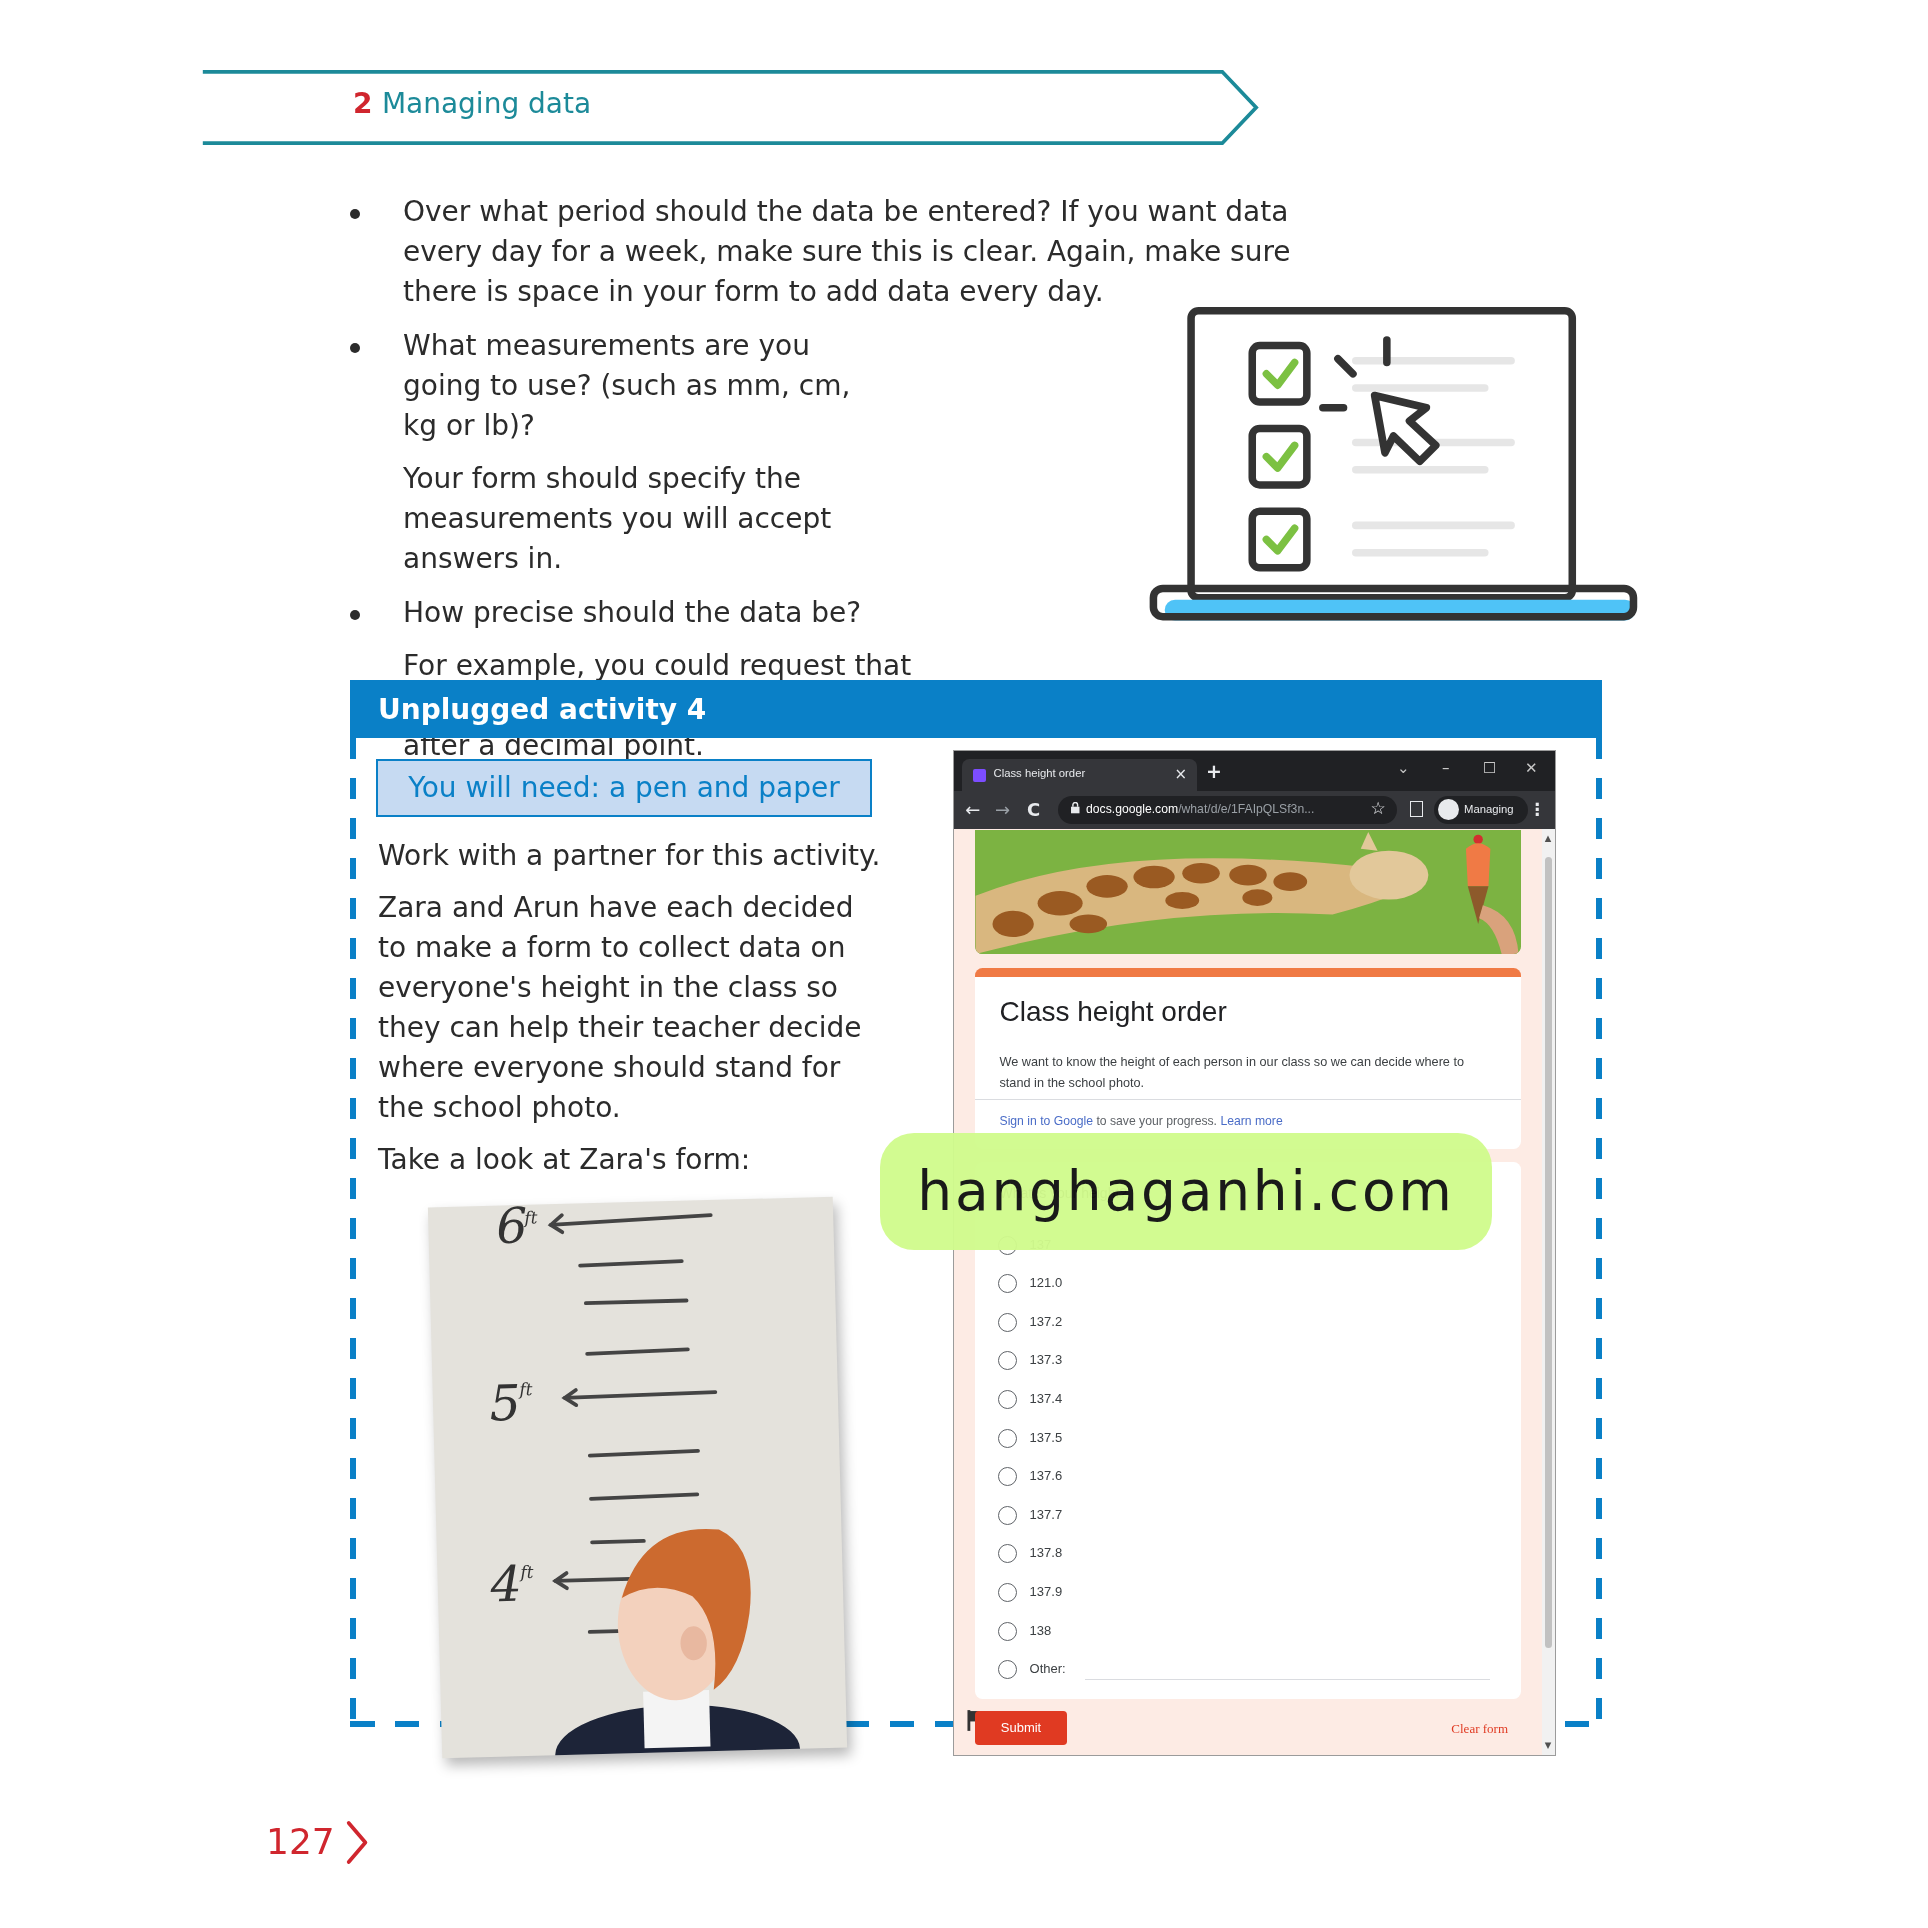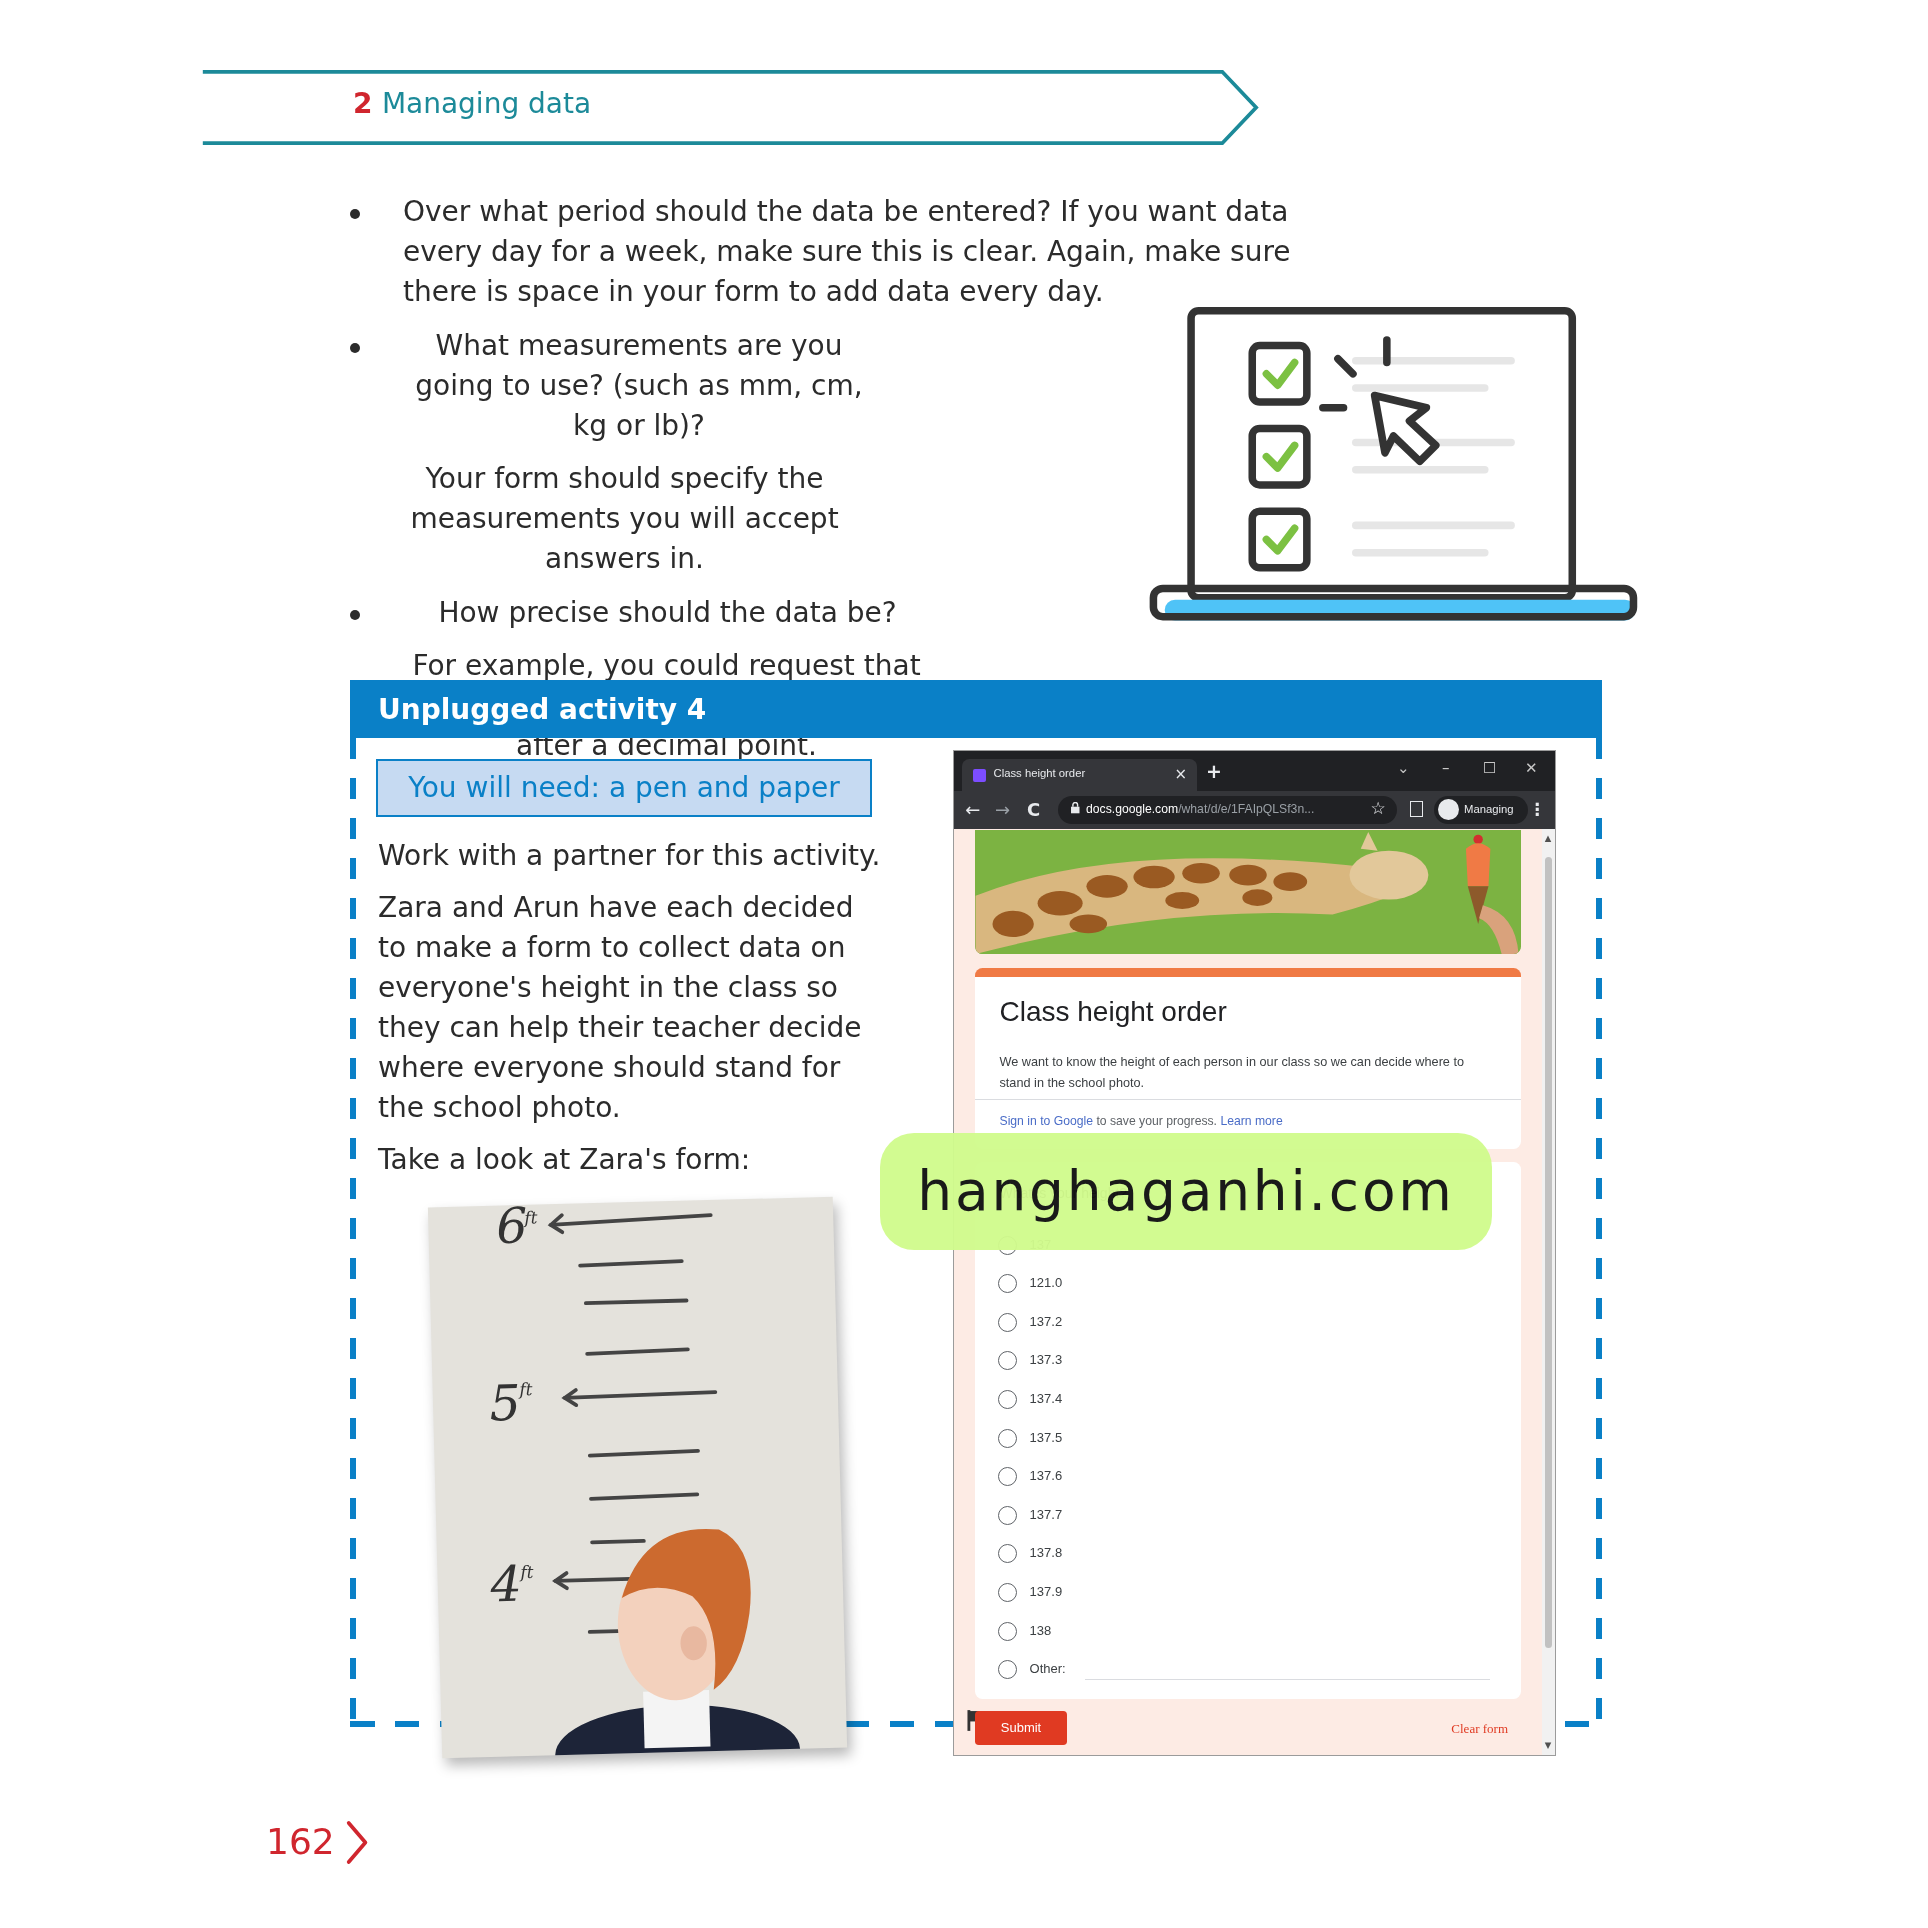--- a/index.html
+++ b/index.html
@@ -10,21 +10,21 @@
   .chapter-banner { position: absolute; left: 202px; top: 68px; width: 1070px; height: 79px; }
   .chapter-banner svg { position: absolute; left: 0; top: 0; }
   .chapter-title { position: absolute; left: 151px; top: 19px; font-size: 28px; color: #1c8a99; white-space: nowrap; }
   .chapter-num { color: #d0262e; font-weight: bold; margin-right: 9.4px; }
 
   
   .bullets { position: absolute; left: 348px; top: 192px; width: 960px; font-size: 28px; line-height: 40px; color: #2b2b2b; }
   .bullet-item { position: relative; padding-left: 55px; }
   .bullet-item .dot { position: absolute; left: 1.9px; top: 17px; width: 10.4px; height: 10.4px; border-radius: 50%; background: #2b2b2b; }
   .bullet-item p { margin: 0; }
-  .bullet-item + .bullet-item { margin-top: 14px; text-align: center; }
+  .bullet-item + .bullet-item { margin-top: 14px; }
   .bullet-item .follow { margin-top: 13px; }
 
   
   .laptop { position: absolute; left: 1144px; top: 306px; width: 513px; height: 339px; }
 
   
   .activity { position: absolute; left: 350px; top: 680px; width: 1252px; height: 1047px; }
   .activity-header { position: absolute; left: 0; top: 0; width: 1252px; height: 58px; background: #0a80c7; color: #ffffff; font-size: 28px; font-weight: bold; padding: 13px 0 0 28px; }
   .dash-left { position: absolute; left: 0; top: 58px; width: 5.6px; height: 983px;
     background: repeating-linear-gradient(to bottom, #0a80c7 0 21px, transparent 21px 40px); }
@@ -333,17 +333,17 @@
   <svg class="flag-icon" viewBox="0 0 18 22">
       <path d="M2 0 V22" stroke="#333" stroke-width="3"></path>
       <path d="M3 1 H16 V12 H3 Z" fill="#333"></path>
     </svg>
   <div class="submit-btn">Submit</div>
   <div class="clear-form">Clear form</div>
 </div>
 
 <div class="watermark">hanghaganhi.com</div>
 
-<div class="page-number">162</div>
+<div class="page-number">127</div>
 <svg class="page-chevron" width="26" height="47" viewBox="0 0 28 50">
   <path d="M4 4 L22 25 L4 46" fill="none" stroke="#d0262e" stroke-width="4" stroke-linecap="round" stroke-linejoin="round"></path>
 </svg>
 
 
 </body></html>

